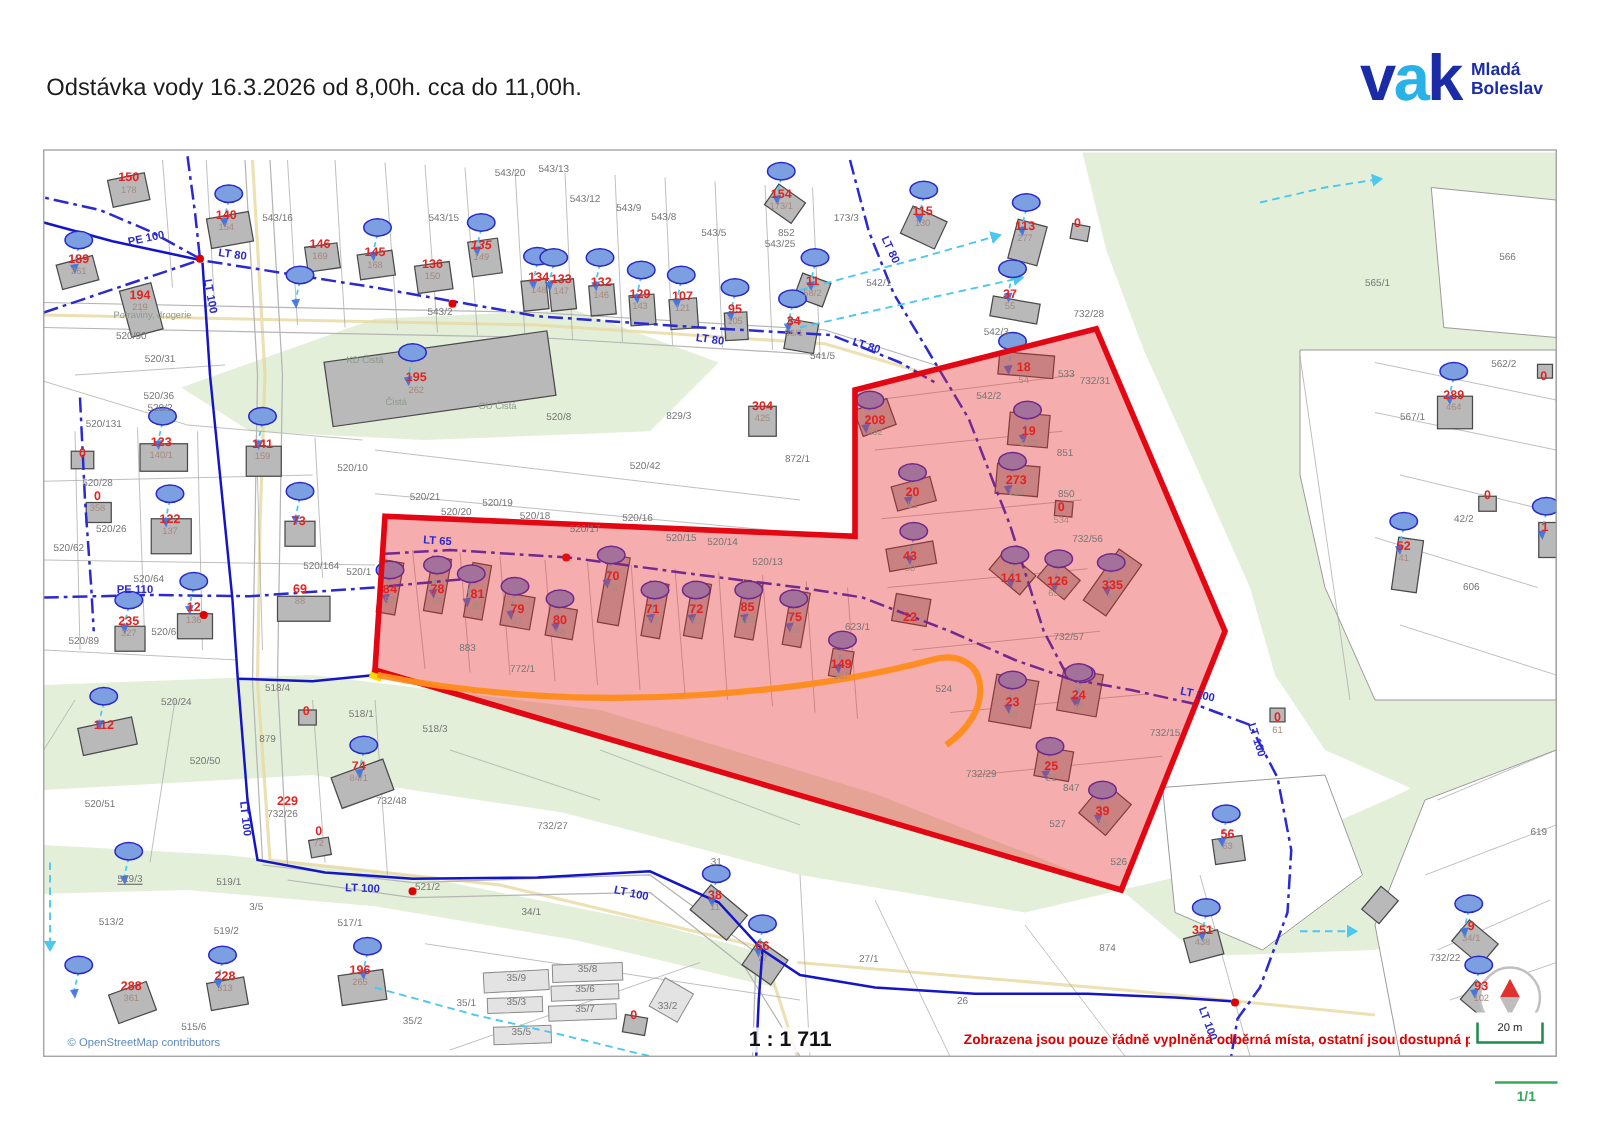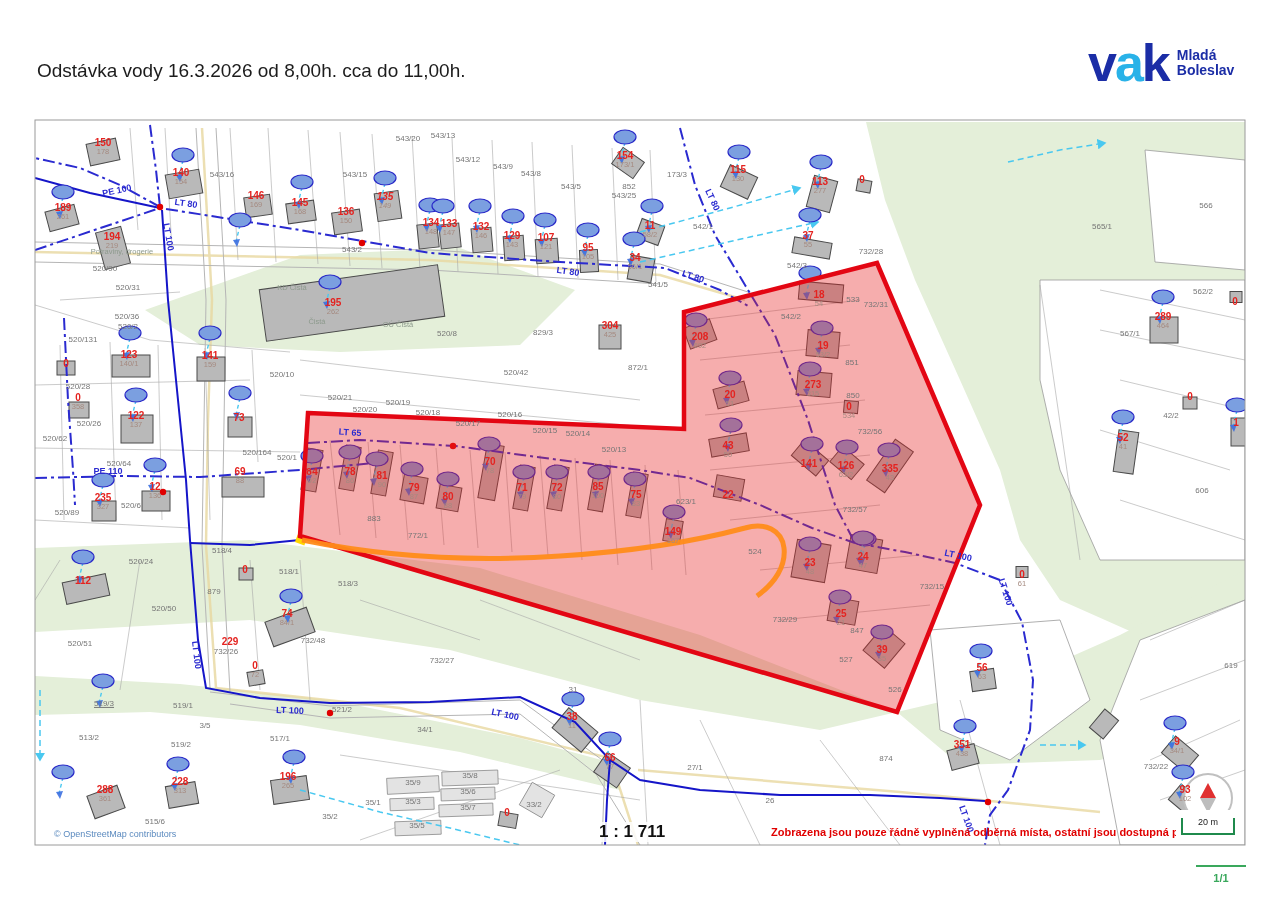--- a/index.html
+++ b/index.html
@@ -836,21 +836,21 @@
         <div class="lbl lbl-gray" style="left: 417px; top: 826px;">35/5</div>
         <div class="lbl lbl-gray" style="left: 468px; top: 792px;">35/6</div>
         <div class="lbl lbl-gray" style="left: 468px; top: 808px;">35/7</div>
         <div class="lbl lbl-gray" style="left: 470px; top: 776px;">35/8</div>
         <div class="lbl lbl-gray" style="left: 413px; top: 783px;">35/9</div>
         <div class="lbl lbl-gray" style="left: 534px; top: 805px;">33/2</div>
         <div class="lbl lbl-gray" style="left: 155px; top: 822px;">515/6</div>
         <div class="lbl lbl-gray" style="left: 1203px; top: 292px;">562/2</div>
         <div class="lbl lbl-gray" style="left: 1130px; top: 334px;">567/1</div>
         <div class="lbl lbl-gray" style="left: 1171px; top: 416px;">42/2</div>
-        <div class="lbl lbl-gray" style="left: 1177px; top: 491px; margin-left: 25px;">606</div>
+        <div class="lbl lbl-gray" style="left: 1177px; top: 470px;">606</div>
         <div class="lbl lbl-gray" style="left: 1206px; top: 206px;">566</div>
         <div class="lbl lbl-gray" style="left: 1102px; top: 227px;">565/1</div>
         <div class="lbl lbl-gray" style="left: 1231px; top: 666px;">619</div>
         <div class="lbl lbl-gray" style="left: 1156px; top: 767px;">732/22</div>
         <div class="lbl lbl-pipe" style="left: 186px; top: 204px; transform: translate(-50%, -50%) rotate(8deg);">LT 80</div>
         <div class="lbl lbl-pipe" style="left: 568px; top: 272px; transform: translate(-50%, -50%) rotate(8deg);">LT 80</div>
         <div class="lbl lbl-pipe" style="left: 712px; top: 200px; transform: translate(-50%, -50%) rotate(65deg);">LT 80</div>
         <div class="lbl lbl-pipe" style="left: 693px; top: 277px; transform: translate(-50%, -50%) rotate(18deg);">LT 80</div>
         <div class="lbl lbl-pipe" style="left: 350px; top: 433px; transform: translate(-50%, -50%) rotate(4deg);">LT 65</div>
         <div class="lbl lbl-pipe" style="left: 168px; top: 237px; transform: translate(-50%, -50%) rotate(80deg);">LT 100</div>

